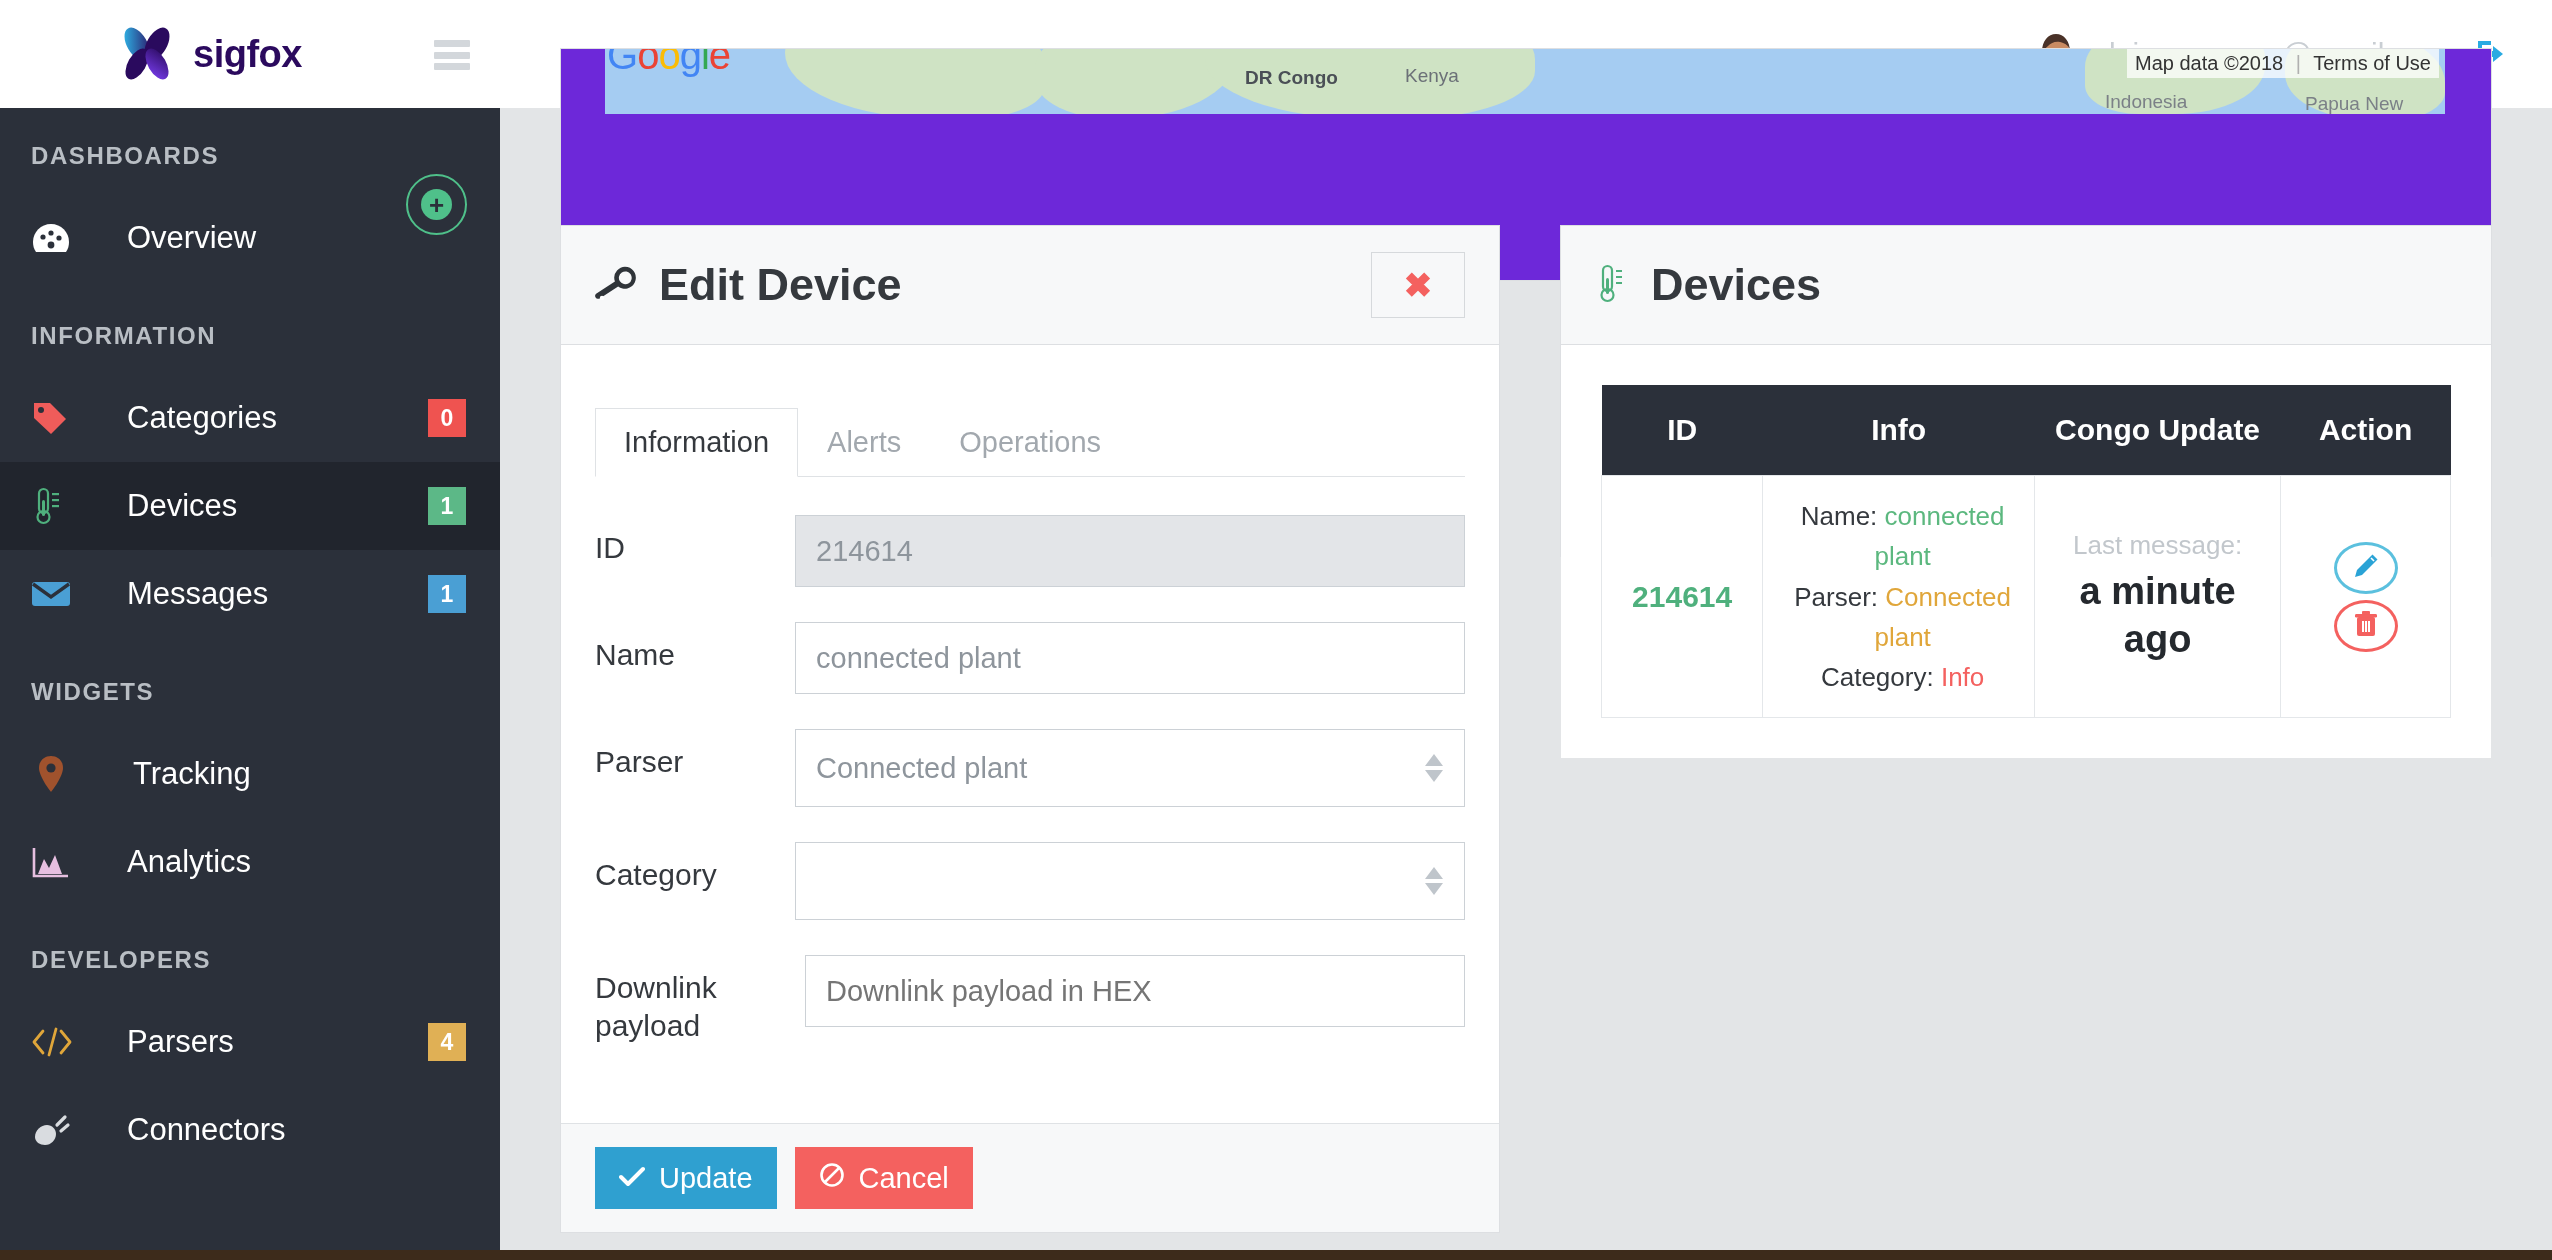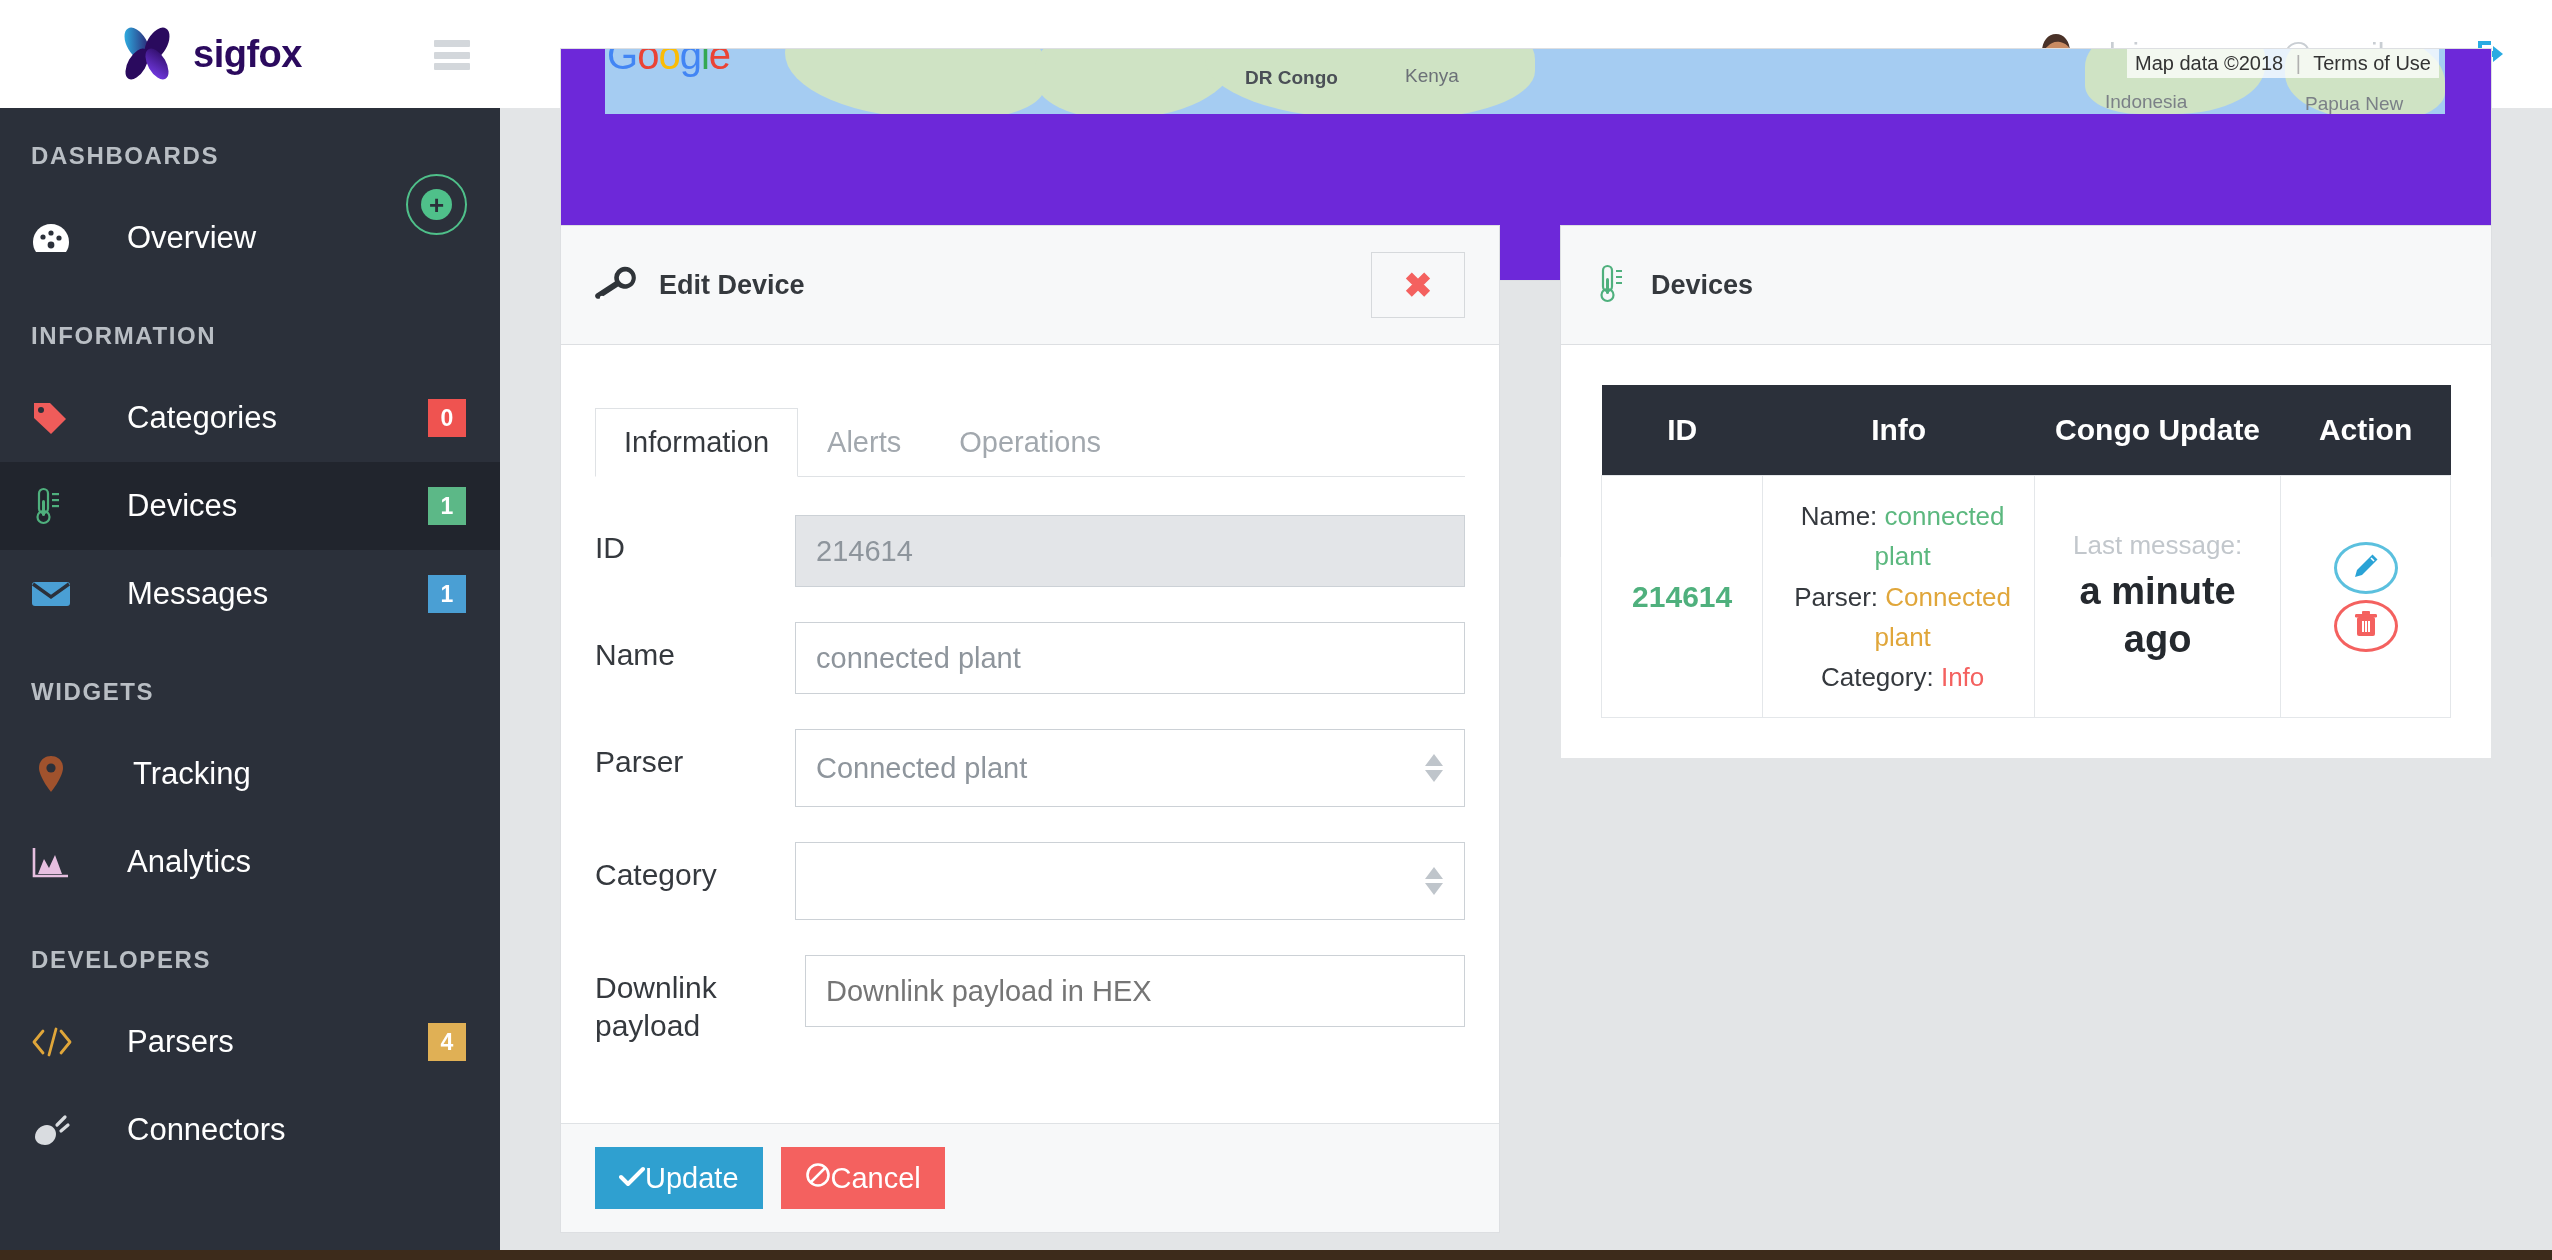--- a/index.html
+++ b/index.html
@@ -33,21 +33,21 @@
   .side-label{font-size:31px;color:#ffffff;margin-left:46px;font-weight:400;white-space:nowrap;}
   .badge{position:absolute;right:34px;top:50%;transform:translateY(-50%);min-width:38px;height:38px;display:flex;align-items:center;justify-content:center;color:#fff;font-size:23px;font-weight:700;padding:0 8px;box-sizing:border-box;}
   .dash-add{position:absolute;right:33px;top:32px;width:57px;height:57px;border:2px solid #4fc08a;border-radius:50%;display:flex;align-items:center;justify-content:center;cursor:pointer;}
   .dash-add-inner{width:31px;height:31px;border-radius:50%;background:#4fc08a;display:flex;align-items:center;justify-content:center;color:#2b303a;font-size:26px;font-weight:700;line-height:1;}
 
   
   .main{position:absolute;left:500px;top:108px;width:2052px;height:1142px;background:#e3e5e7;}
 
   .card{background:#6d28d9;border:1px solid #dddfe2;box-sizing:border-box;}
   .card-head{background:#f7f8f9;border-bottom:1px solid #dddfe2;display:flex;align-items:center;padding:0 34px;height:auto;}
-  .card-title{font-size:27px;font-weight:700;color:#35393e;margin-left:22px;}
+  .card-title{font-size:45px;font-weight:700;color:#35393e;margin-left:22px;}
 
   
   .map-card{position:absolute;left:60px;top:-60px;width:1932px;height:233px;}
   .map-canvas{position:absolute;left:44px;top:0;width:1840px;height:65px;overflow:hidden;background:#aadaff;}
   .map-land{position:absolute;background:#cfe3c4;}
   .map-sea{position:absolute;left:0;top:0;width:100%;height:100%;background:#a5ccf2;}
   .gmlogo{position:absolute;left:2px;top:-16px;font-size:32px;font-weight:500;letter-spacing:-1px;}
   .map-attr{position:absolute;right:6px;top:0px;background:rgba(255,255,255,0.75);font-size:20px;color:#333;padding:3px 8px;white-space:nowrap;}
   .map-attr .sep{color:#b0b0b0;padding:0 7px;}
   .map-lbl{position:absolute;font-size:19px;color:#5a5f66;white-space:nowrap;}
@@ -69,21 +69,21 @@
   .inp{width:100%;height:72px;box-sizing:border-box;border:1px solid #ccd1d6;background:#fff;font-size:29px;color:#8e959c;padding:0 20px;font-family:"Liberation Sans",sans-serif;outline:none;}
   .inp.disabled{background:#e3e5e8;color:#8e959c;}
   .inp.ph{color:#bfc5cb;}
   .sel{width:100%;height:78px;box-sizing:border-box;border:1px solid #ccd1d6;background:#fff;font-size:29px;color:#8e959c;padding:0 20px;display:flex;align-items:center;cursor:pointer;}
   .spin{position:absolute;right:22px;top:50%;transform:translateY(-50%);display:flex;flex-direction:column;gap:4px;}
   .spin i{display:block;width:0;height:0;border-left:9px solid transparent;border-right:9px solid transparent;}
   .spin i.up{border-bottom:12px solid #bfc5cb;}
   .spin i.dn{border-top:12px solid #bfc5cb;}
 
   .edit-foot{height:108px;background:#f7f8f9;border-top:1px solid #dfe2e5;display:flex;align-items:center;padding-left:34px;gap:18px;}
-  .btn{height:62px;display:flex;align-items:center;padding:0 24px;color:#fff;font-size:29px;cursor:pointer;border:none;font-family:"Liberation Sans",sans-serif;}
+  .btn{height:62px;display:flex;align-items:center;gap:14px;padding:0 24px;color:#fff;font-size:29px;cursor:pointer;border:none;font-family:"Liberation Sans",sans-serif;}
   .btn-primary{background:#2fa0d0;}
   .btn-danger{background:#f4615f;}
 
   
   .dev-card{position:absolute;left:1060px;top:117px;width:932px;height:332px;}
   .dev-head{height:118px;}
   .dev-body{padding:40px 40px;background:#fff;}
   table.dt{width:100%;border-collapse:collapse;table-layout:fixed;}
   table.dt thead th{background:#2b303a;color:#fff;font-size:30px;font-weight:700;padding:28px 0;text-align:center;}
   table.dt tbody td{border:1px solid #e4e7ea;padding:20px 10px;vertical-align:middle;text-align:center;}

